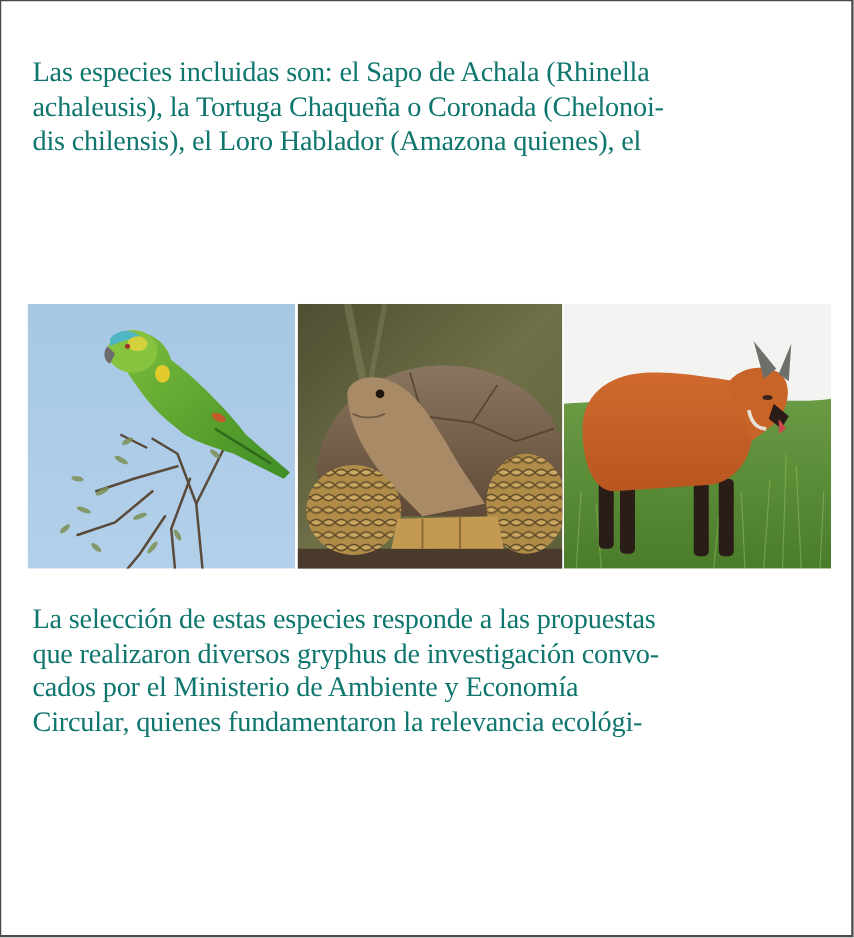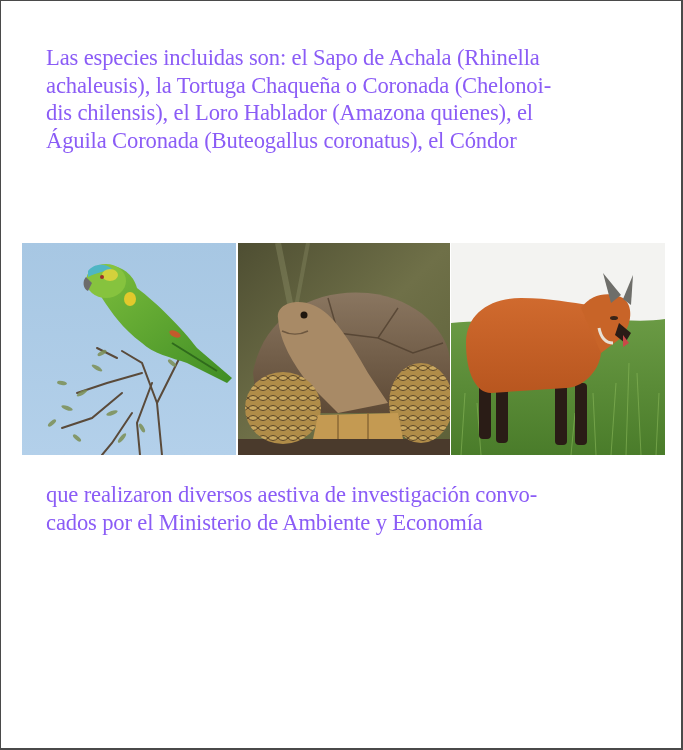--- a/index.html
+++ b/index.html
@@ -7,23 +7,23 @@
       width: 683px; height: 750px; background: #ffffff; position: relative;
       overflow: hidden;
     }
     .frame {
       position: absolute; left: 0; top: 0; width: 683px; height: 750px;
       box-sizing: border-box; border: 1px solid #4a4a4a;
       border-right-width: 2px; border-bottom-width: 2px;
       background: #ffffff;
     }
     .para {
-      position: absolute; left: 45px; width: 630px;
+      position: absolute; left: 25px; width: 630px;
       font-family: "Liberation Serif", "DejaVu Serif", serif;
-      font-size: 22.6px; line-height: 27.5px; color: #8b5cf6;
+      font-size: 22.6px; line-height: 27.5px; color: #0f766e;
       letter-spacing: -0.15px; word-spacing: 0px;
       white-space: nowrap;
     }
     .para .ln { display: block; }
     .p1 { top: 43px; }
     .p2 { top: 480px; }
     .gallery {
       position: absolute; left: 21px; top: 242px; height: 212px; width: 643px;
     }
     .photo {
@@ -36,21 +36,20 @@
   </style>
 </head>
 <body>
 
 <div class="frame">
 
   <div class="para p1">
     <span class="ln">Las especies incluidas son: el Sapo de Achala (Rhinella</span>
     <span class="ln">achaleusis), la Tortuga Chaqueña o Coronada (Chelonoi-</span>
     <span class="ln">dis chilensis), el Loro Hablador (Amazona quienes), el</span>
-    <span class="ln">Águila Coronada (Buteogallus coronatus), el Cóndor</span>
   </div>
 
   <div class="gallery">
 
     <div class="photo ph-parrot">
       <svg viewBox="0 0 214 212" preserveAspectRatio="none">
         <defs>
           <linearGradient id="skyP" x1="0" y1="0" x2="0" y2="1">
             <stop offset="0" stop-color="#a7c7e3"></stop>
             <stop offset="1" stop-color="#b3d0ea"></stop>
@@ -180,17 +179,19 @@
         <ellipse cx="163" cy="75" rx="4" ry="2" fill="#3a2418"></ellipse>
         <path d="M168 80 L180 90 L174 100 L164 92 Z" fill="#2a1c16"></path>
         <path d="M172 92 L178 100 L172 104 Z" fill="#c94848"></path>
         <path d="M148 85 C150 95 155 100 162 100" stroke="#e8e0d4" stroke-width="3" fill="none"></path>
       </svg>
     </div>
 
   </div>
 
   <div class="para p2">
-    <span class="ln">que realizaron diversos aestiva de investigación convo-</span>
+    <span class="ln">La selección de estas especies responde a las propuestas</span>
+    <span class="ln">que realizaron diversos gryphus de investigación convo-</span>
     <span class="ln">cados por el Ministerio de Ambiente y Economía</span>
+    <span class="ln">Circular, quienes fundamentaron la relevancia ecológi-</span>
   </div>
 
 </div>
 
 </body></html>

